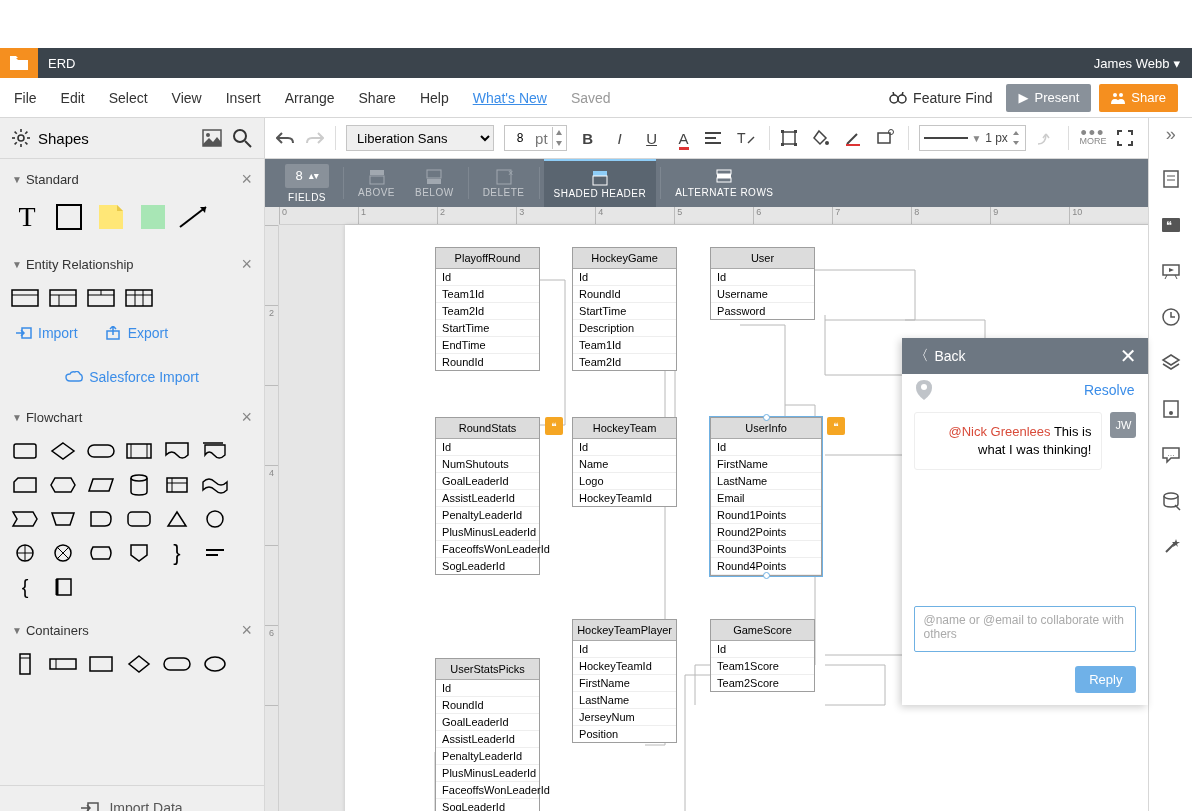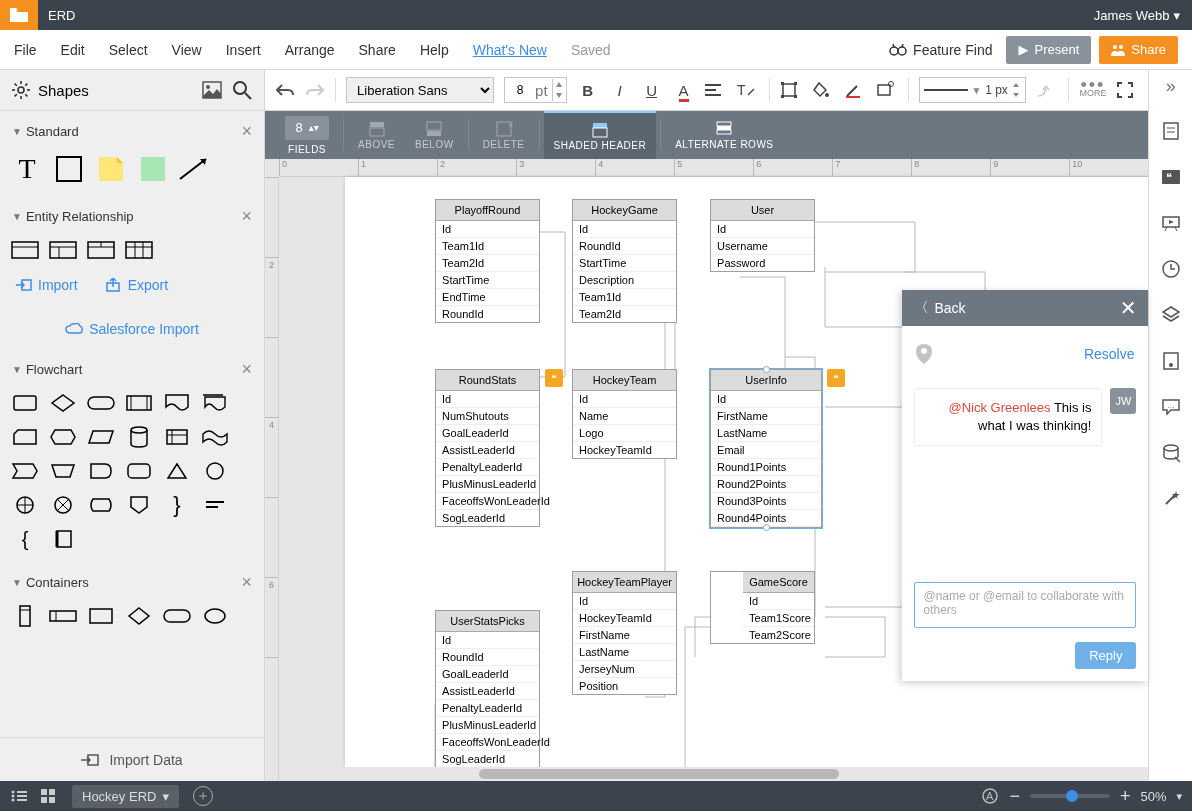--- a/index.html
+++ b/index.html
@@ -1,19 +1,19 @@
 <!DOCTYPE html>
 <html><head>
 <meta charset="utf-8">
 <style>
 * { margin: 0; padding: 0; box-sizing: border-box; font-family: -apple-system, BlinkMacSystemFont, 'Segoe UI', Helvetica, Arial, sans-serif; }
 body { width: 1192px; height: 811px; overflow: hidden; background: #fff; }
 
 
-.titlebar { height: 30px; background: #3b444c; display: flex; align-items: center; color: #fff; font-size: 13px; }
+.titlebar { height: 30px; background: #3b444c; display: flex; align-items: center; color: #fff; font-size: 13px; margin-top: 48px; }
 .titlebar .folder-icon { width: 38px; height: 30px; background: #f58f1f; display: flex; align-items: center; justify-content: center; }
 .titlebar .doc-title { padding-left: 10px; flex: 1; }
 .titlebar .user { padding-right: 12px; display: flex; align-items: center; gap: 4px; }
 
 
 .menubar { height: 40px; background: #fff; border-bottom: 1px solid #d7d7d7; display: flex; align-items: center; padding: 0 14px; font-size: 14px; color: #333; }
 .menubar .menu-item { margin-right: 24px; cursor: pointer; text-align: center; }
 .menubar .link { color: #3b8de8; text-decoration: underline; }
 .menubar .saved { color: #999; }
 .menubar .spacer { flex: 1; }
@@ -85,21 +85,21 @@
 .erd-table .row:last-child { border-bottom: none; }
 .erd-table.selected { outline: 1px solid #6fb1e3; }
 .sel-handle { position:absolute; width:7px; height:7px; background:#fff; border:1px solid #6fb1e3; border-radius:50%; }
 .comment-badge { position:absolute; width:18px; height:18px; background:#f5a623; border-radius:2px; display:flex; align-items:center; justify-content:center; color:#fff; font-size:10px; }
 
 
 .comment-panel { position: absolute; top: 220px; right: 0; width: 246px; background: #fff; box-shadow: -2px 2px 8px rgba(0,0,0,0.2); z-index: 50; }
 .comment-panel .cp-header { height: 36px; background: #6d7782; color: #fff; display: flex; align-items: center; padding: 0 12px; font-size: 14px; }
 .comment-panel .cp-header .back { display:flex; align-items:center; gap:6px; flex:1; cursor:pointer; }
 .comment-panel .cp-header .close { cursor:pointer; font-size: 20px; }
-.comment-panel .cp-top { padding: 18px 14px; display:flex; align-items:center; }
+.comment-panel .cp-top { padding: 6px 14px; display:flex; align-items:center; }
 .comment-panel .cp-top .resolve { margin-left:auto; color:#3b8de8; font-size:14px; cursor:pointer; }
 .comment-panel .cp-body { padding: 6px 12px 12px; min-height: 200px; }
 .comment-panel .comment { display:flex; gap:8px; }
 .comment-panel .comment .bubble { background:#fff; border:1px solid #eee; border-radius:3px; padding:10px; font-size:13px; flex:1; line-height:1.4;text-align:right; }
 .comment-panel .comment .bubble .mention { color:#d84b3a; }
 .comment-panel .comment .avatar { width:26px; height:26px; background:#89919a; color:#fff; border-radius:3px; display:flex; align-items:center; justify-content:center; font-size:11px; }
 .comment-panel .cp-input { margin: 0 12px 10px; }
 .comment-panel .cp-input textarea { width:100%; height:46px; border:1px solid #6fb1e3; border-radius:2px; padding:6px 8px; font-size:12px; resize:none; font-family:inherit; color:#333; }
 .comment-panel .cp-input textarea::placeholder { color:#aaa; }
 .comment-panel .cp-actions { display:flex; justify-content:flex-end; padding: 0 12px 12px; }
@@ -773,21 +773,21 @@
         <div class="erd-table" style="top:394px; left:227px;">
           <div class="hdr">HockeyTeamPlayer</div>
           <div class="row">Id</div>
           <div class="row">HockeyTeamId</div>
           <div class="row">FirstName</div>
           <div class="row">LastName</div>
           <div class="row">JerseyNum</div>
           <div class="row">Position</div>
         </div>
 
-        <div class="erd-table" style="top:394px; left:365px;padding-left:32px;">
+        <div class="erd-table" style="top:394px; left:365px;">
           <div class="hdr">GameScore</div>
           <div class="row">Id</div>
           <div class="row">Team1Score</div>
           <div class="row">Team2Score</div>
         </div>
       </div>
 
       <div class="hscroll">
           <div class="thumb"></div>
         </div>

